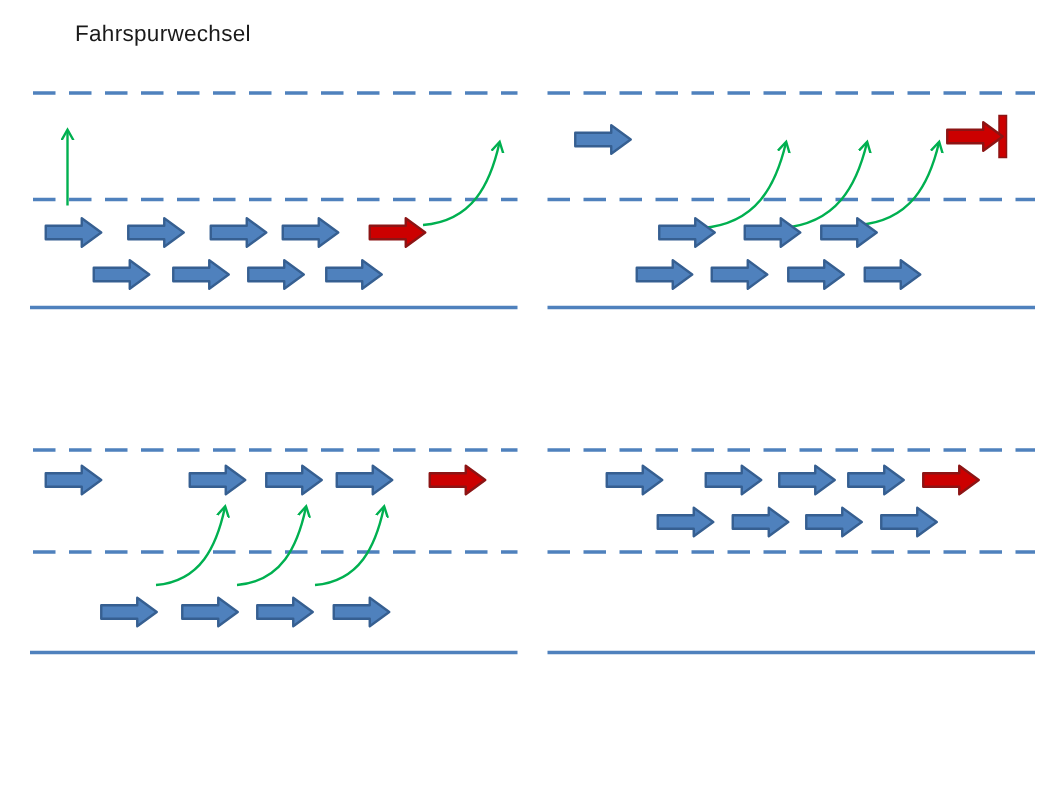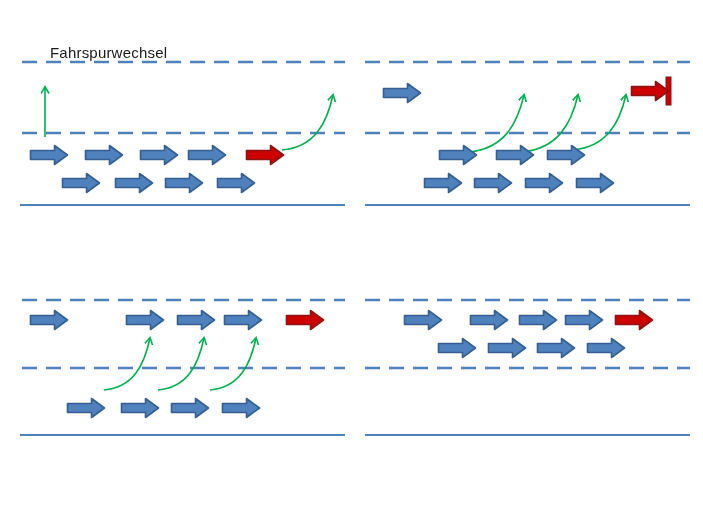--- a/index.html
+++ b/index.html
@@ -9,21 +9,20 @@
     background:#ffffff;
     overflow:hidden;
     font-family:"Liberation Sans", sans-serif;
   }
   .slide-title{
     position:absolute;
     left:50px;top:14px;
     font-size:15px;
     color:#1a1a1a;
     letter-spacing:0.2px;
-    margin-top:30px;
   }
   svg{position:absolute;left:0;top:0;}
 </style>
 </head>
 <body>
 
 <div class="slide">
   <div class="slide-title">Fahrspurwechsel</div>
 
   <svg id="diagram" width="703" height="528" xmlns="http://www.w3.org/2000/svg">

